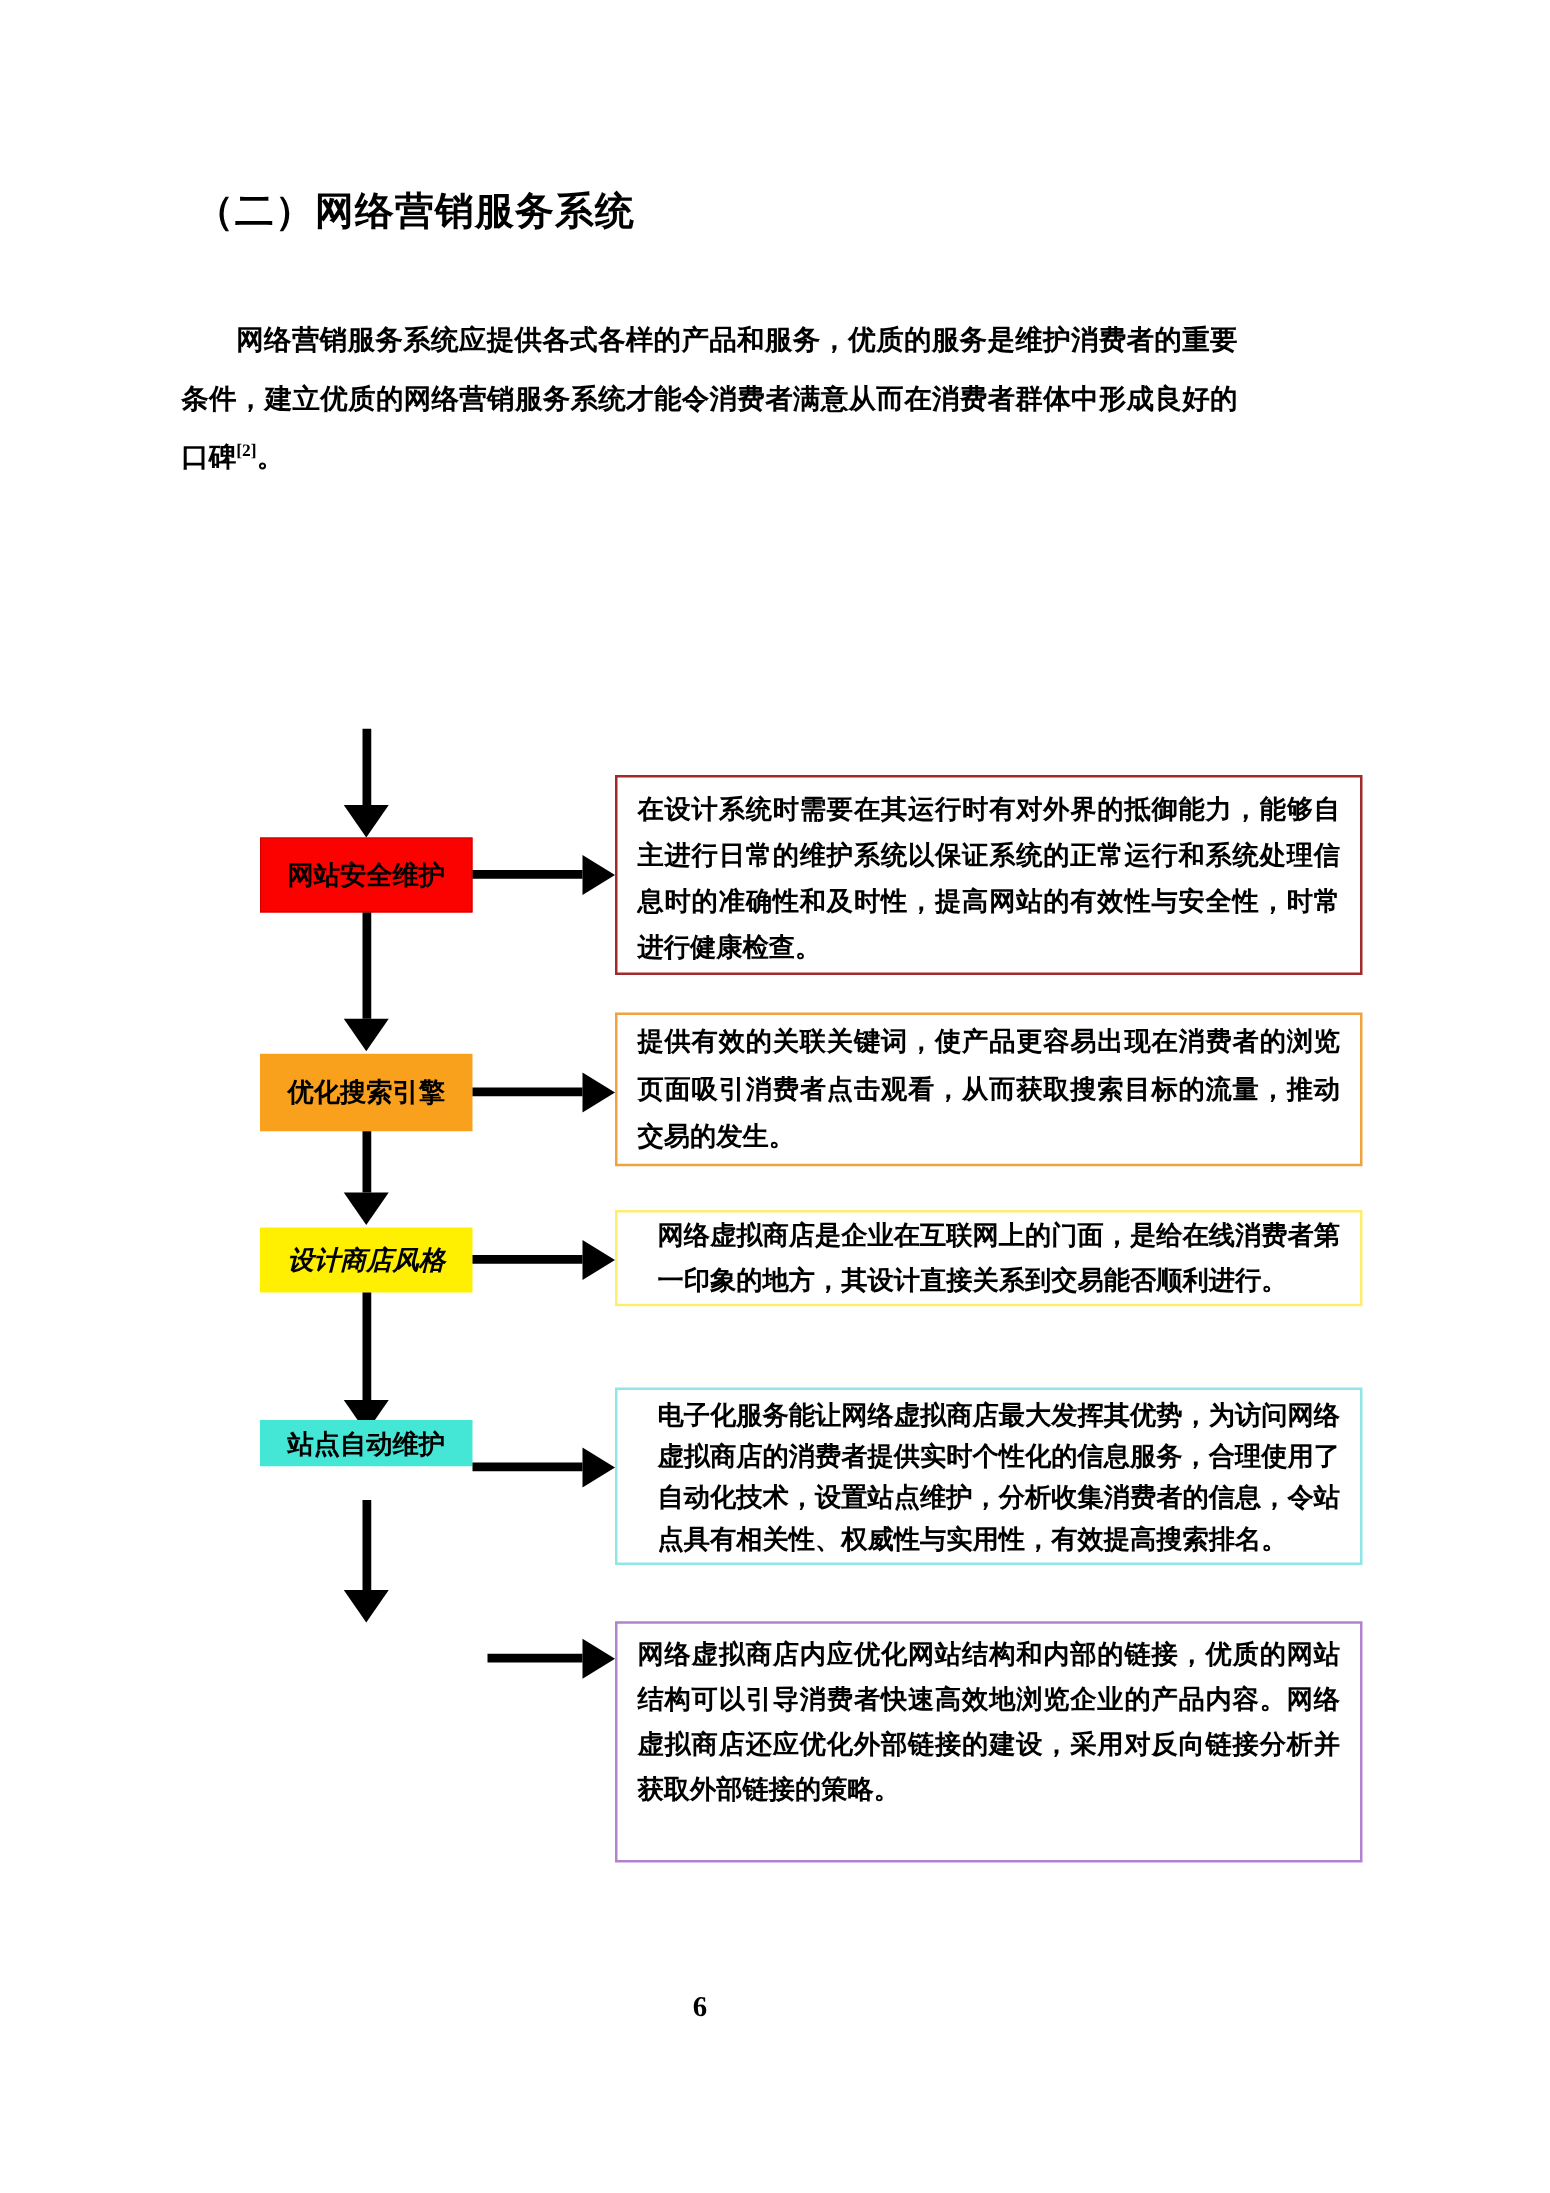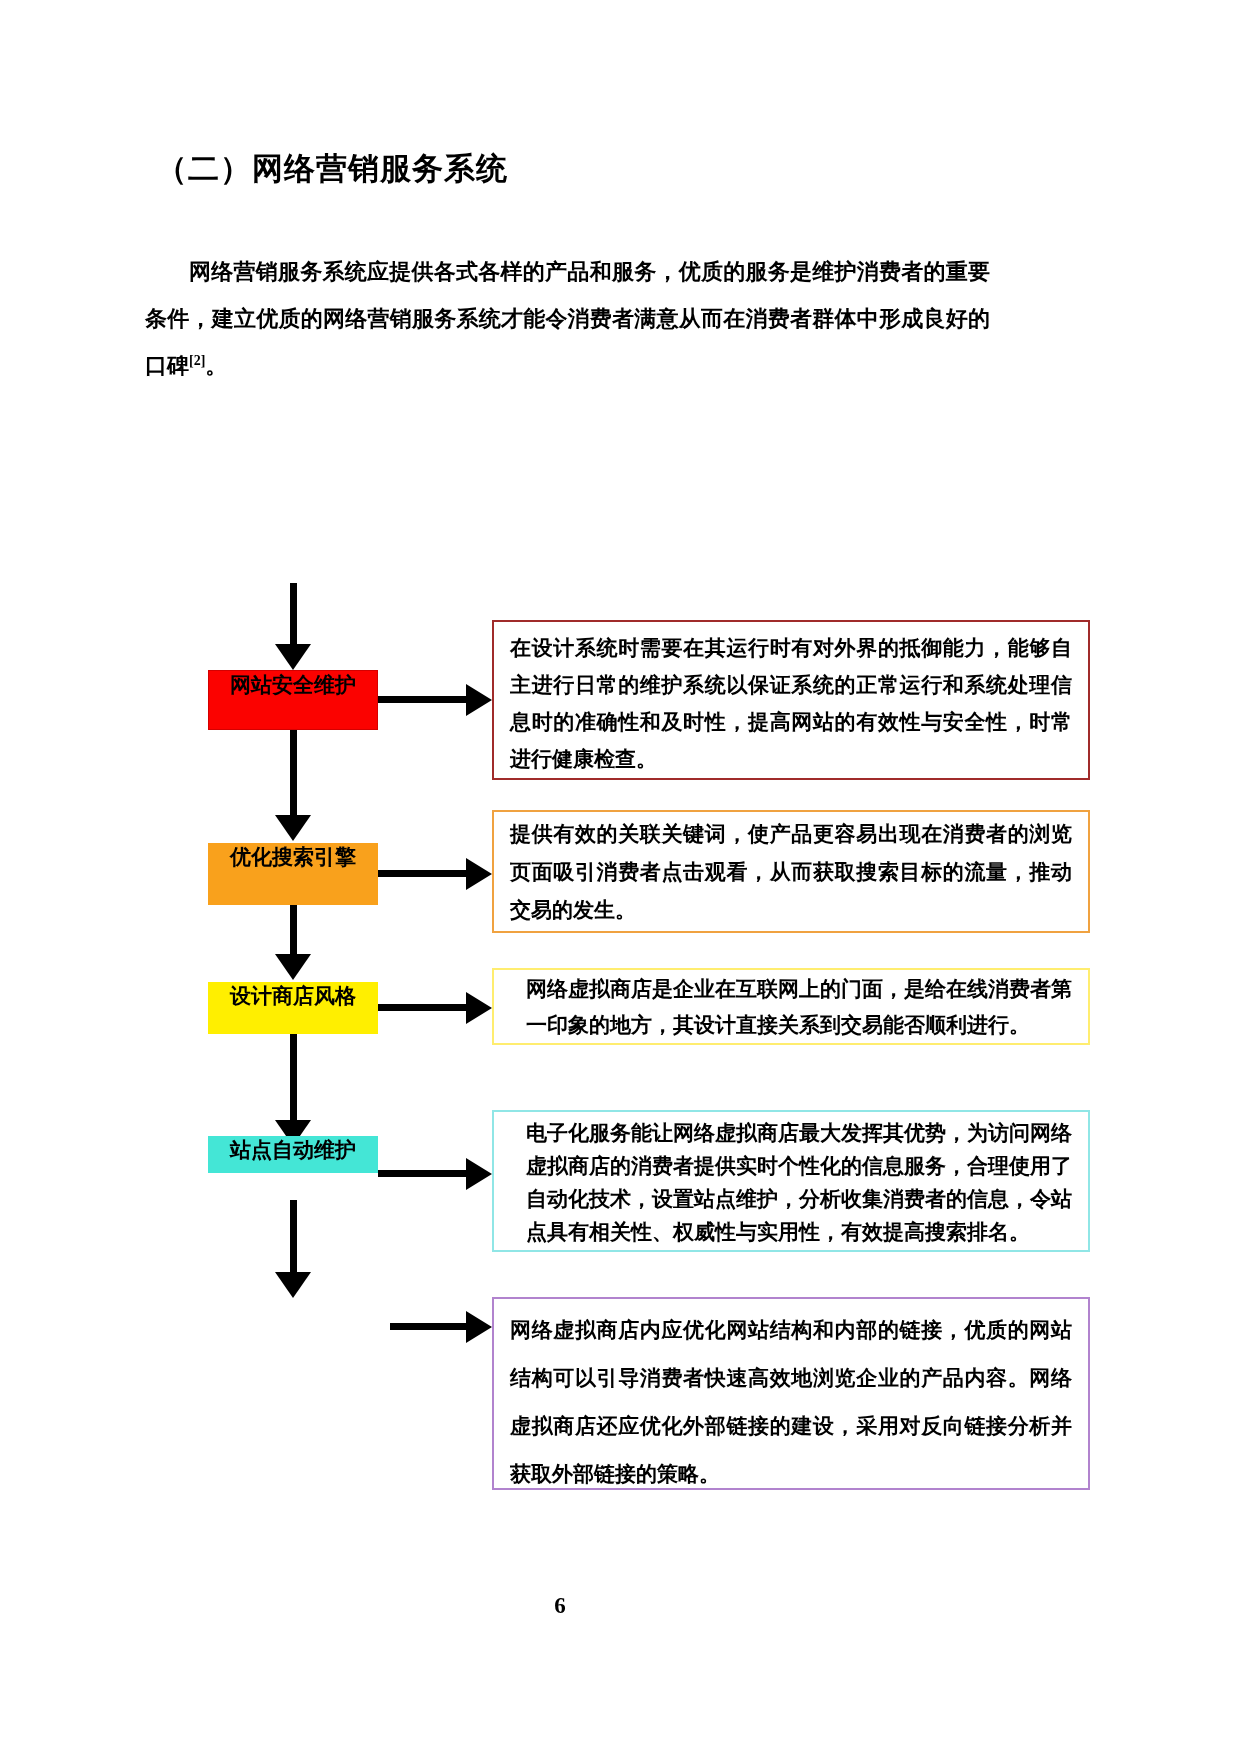--- a/index.html
+++ b/index.html
@@ -18,39 +18,39 @@
     font-size:22px; font-weight:600; line-height:47px; color:#000;
     text-indent:2em; text-align:justify;
   }
   .fnref { font-size:14px; vertical-align:super; line-height:0; }
   .fig-title {
     position:absolute; left:123px; top:502px; width:334px; height:81px;
     display:flex; align-items:center; box-sizing:border-box; padding-left:32px;
     font-size:25px; font-weight:700; color:#161616;
   }
   .label-box {
-    position:absolute; display:flex; justify-content:center;
+    position:absolute; display:flex; align-items:center; justify-content:center;
     box-sizing:border-box; font-size:21px; font-weight:700; color:#000;
     text-align:center;
   }
   .r1-label { left:208px; top:670px; width:170px; height:60px; border:1px solid #d40000; }
   .r2-label { left:208px; top:843px; width:170px; height:62px; }
-  .r3-label { left:208px; top:982px; width:170px; height:52px; }
+  .r3-label { left:208px; top:982px; width:170px; height:52px;font-style:italic; }
   .r4-label { left:208px; top:1136px; width:170px; height:37px; }
   .r5-label { left:188px; top:1300px; width:202px; height:54px; }
   .desc-box {
     position:absolute; left:492px; width:598px; box-sizing:border-box;
     border:2px solid #000; background:#ffffff;
     font-size:21px; font-weight:600; color:#000; text-align:justify;
   }
   .r1-desc { top:620px;  height:160px; line-height:37px; padding:7px 16px 0 16px; }
   .r2-desc { top:810px;  height:123px; line-height:38px; padding:3px 16px 0 16px; }
   .r3-desc { top:968px;  height:77px;  line-height:36px; padding:1px 16px 0 32px; }
   .r4-desc { top:1110px; height:142px; line-height:33px; padding:4px 16px 0 16px; }
-  .r5-desc { top:1297px; height:193px; line-height:48px; padding:7px 16px 0 16px; }
+  .r5-desc { top:1297px; height:193px; line-height:36px; padding:7px 16px 0 16px; }
   .vline { position:absolute; left:290px; width:7px; background:#000; }
   .a1-line { top:583px;  height:61px; }
   .a2-line { top:730px;  height:85px; }
   .a3-line { top:905px;  height:49px; }
   .a4-line { top:1034px; height:86px; }
   .a5-line { top:1200px; height:72px; }
   .vhead {
     position:absolute; left:275px; width:0; height:0;
     border-left:18px solid transparent; border-right:18px solid transparent;
     border-top:26px solid #000;

